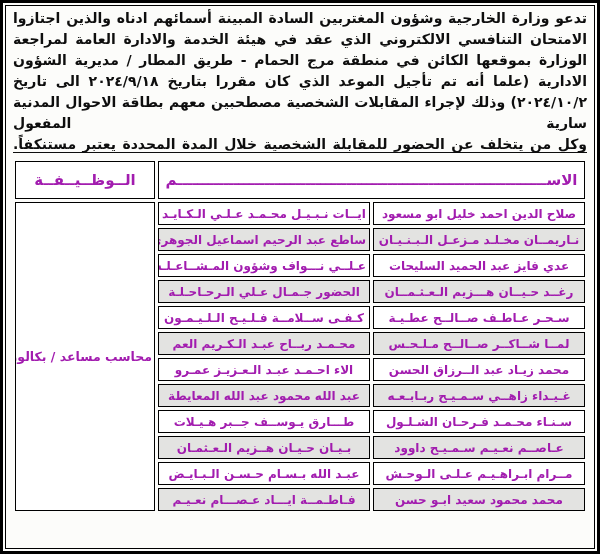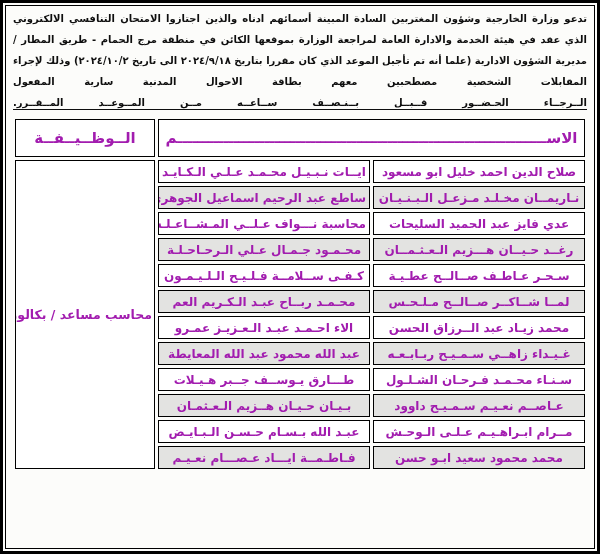--- a/index.html
+++ b/index.html
@@ -11,21 +11,21 @@
   .frame{
     box-sizing:border-box;height:100%;border:1px solid #000;
     padding:2px 6px 2px 6px;direction:rtl;overflow:hidden;
   }
   .title{
     margin:2px 0 5px 0;text-align:center;
     font-size:22px;line-height:28px;letter-spacing:0;
   }
   .bodytext{margin:0 1px 3px 1px;}
   .bodytext p{
-    margin:0;font-size:10px;line-height:21px;
+    margin:0;font-size:14px;line-height:21px;
     text-align:justify;text-align-last:justify;
   }
   .bodytext p.u{text-decoration:underline;text-underline-offset:3px;}
   table.names{
     width:100%;border-collapse:separate;border-spacing:3px;
     table-layout:fixed;margin-top:1px;
   }
   table.names td{
     border:1px solid #000;box-sizing:border-box;
     text-align:center;vertical-align:middle;
@@ -44,21 +44,21 @@
 </style>
 </head>
 <body>
 
 <div class="page">
   <div class="frame">
 
 
     <div class="bodytext">
       <p>تدعو وزارة الخارجية وشؤون المغتربين السادة المبينة أسمائهم ادناه والذين اجتازوا الامتحان التنافسي الالكتروني الذي عقد في هيئة الخدمة والادارة العامة لمراجعة الوزارة بموقعها الكائن في منطقة مرج الحمام - طريق المطار / مديرية الشؤون الادارية (علما أنه تم تأجيل الموعد الذي كان مقررا بتاريخ ١٨‏/‏٩‏/‏٢٠٢٤ الى تاريخ ٢‏/‏١٠‏/‏٢٠٢٤) وذلك لإجراء المقابلات الشخصية مصطحبين معهم بطاقة الاحوال المدنية سارية المفعول</p>
-      <p class="u">الــرجــاء الحـضــور قــبــل بــنـصــف ســاعــه مــن المــوعــد المــقــرر.</p>
+      <p class="u">وكل من يتخلف عن الحضور للمقابلة الشخصية خلال المدة المحددة يعتبر مستنكفاً.</p>
     </div>
 
     <table class="names">
       <colgroup>
         <col class="c-name">
           <col class="c-name">
           <col class="c-job">
       </colgroup>
       <tbody>
           <tr>
@@ -73,25 +73,25 @@
 الاربعاء ٢‏/‏١٠‏/
 ٢٠٢٤ في تمام الساعة
 التاسعة صباحاً</td>
       </tr>
       <tr class="alt">
         <td class="namecell">نـاريمــان مخـلـد مـزعـل الـبـنـيـان</td>
         <td class="namecell">ساطع عبد الرحيم اسماعيل الجوهري</td>
       </tr>
       <tr>
         <td class="namecell">عدي فايز عبد الحميد السليحات</td>
-        <td class="namecell">محاسبة نـــواف عـلــي المـشــاعـلـه</td>
+        <td class="namecell">عـلــي نـــواف وشؤون المـشــاعـلـه</td>
       </tr>
       <tr class="alt">
         <td class="namecell">رغــد حـيــان هـــزيم الـعـثـمــان</td>
-        <td class="namecell">محـمـود جـمـال عـلي الـرحـاحـلـة</td>
+        <td class="namecell">الحضور جـمـال عـلي الـرحـاحـلـة</td>
       </tr>
       <tr>
         <td class="namecell">سـحـر عـاطـف صــالــح عطـيـة</td>
         <td class="namecell">كـفـى ســلامــة فـلـيـح الـلـيـمـون</td>
       </tr>
       <tr class="alt">
         <td class="namecell">لمــا شــاكــر صــالــح مـلـحـس</td>
         <td class="namecell">محـمـد ربــاح عبـد الـكـريم العم</td>
       </tr>
       <tr>

